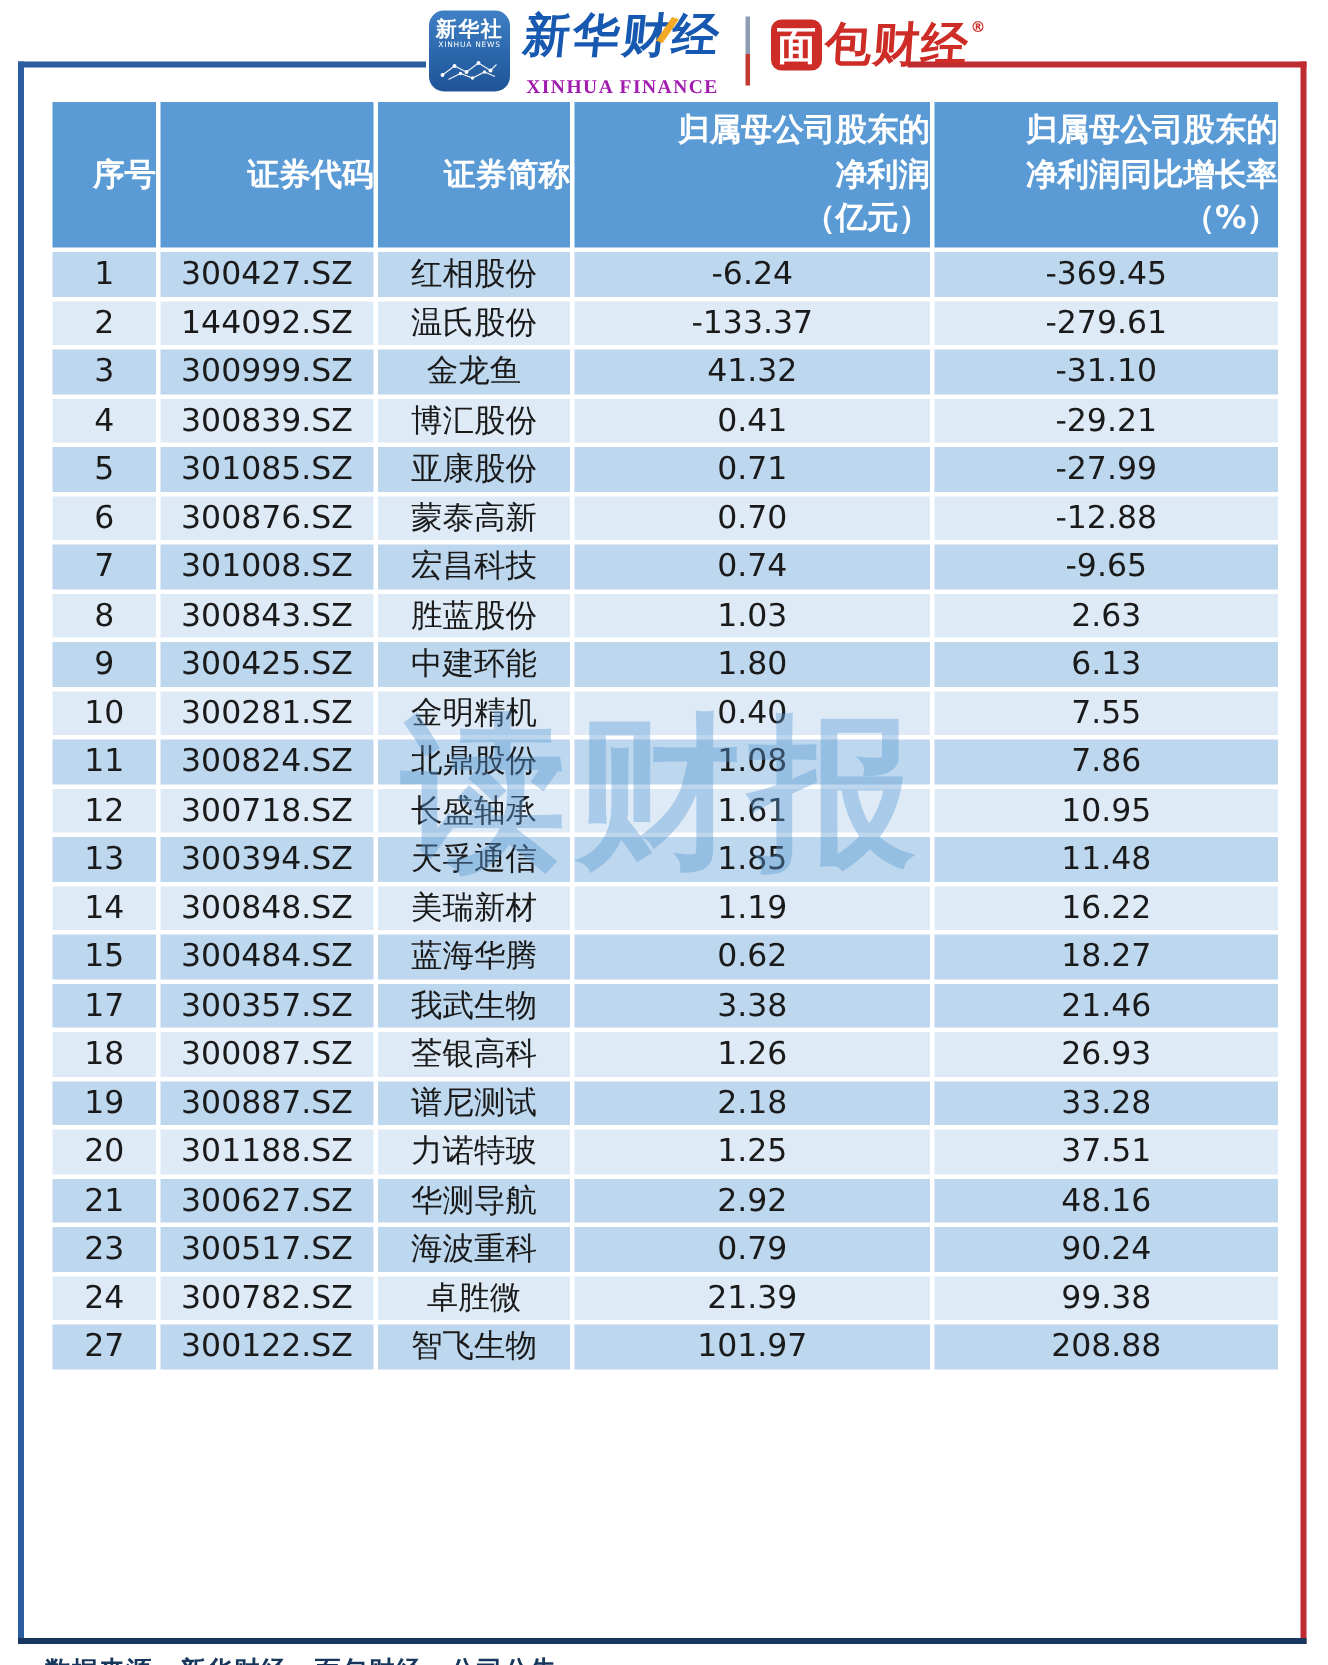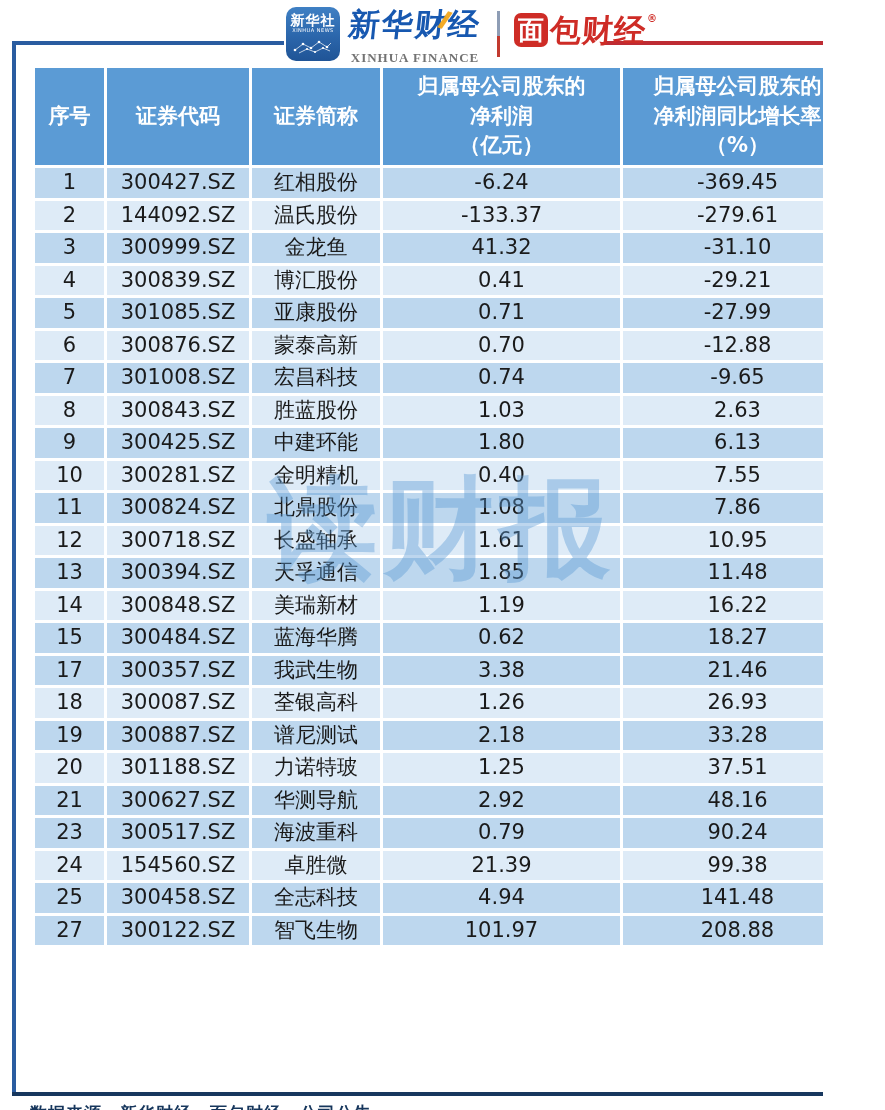--- a/index.html
+++ b/index.html
@@ -1,16 +1,16 @@
 <!DOCTYPE html>
 <html><head>
 <meta charset="utf-8">
 <style>
   html,body{margin:0;padding:0;background:#ffffff;}
-  .page{position:relative;width:823px;height:1110px;background:#ffffff;overflow:hidden;
+  .page{position:relative;width:885px;height:1110px;background:#ffffff;overflow:hidden;
         font-family:"DejaVu Sans","Liberation Sans",sans-serif;}
 
   
   .frame{position:absolute;}
   .frame-top-blue{left:12px;top:41px;width:272px;height:4px;background:#2A5CA0;}
   .frame-top-red{left:605px;top:41px;width:266px;height:4px;background:#BE2B33;}
   .frame-left{left:12px;top:41px;width:4px;height:1055px;background:#2A5CA0;}
   .frame-right{left:867px;top:41px;width:4px;height:1055px;background:#BE2B33;}
   .frame-bottom{left:12px;top:1092px;width:859px;height:4px;background:#17375E;}
 
@@ -21,36 +21,36 @@
            color:#fff;display:flex;flex-direction:column;align-items:center;justify-content:flex-start;
            padding-top:6px;box-sizing:border-box;}
   .xh-icon .cn{font-size:14px;font-weight:bold;letter-spacing:1px;line-height:14px;}
   .xh-icon .en{font-size:5px;letter-spacing:.5px;line-height:7px;}
   .xh-icon svg{margin-top:2px;}
   .xhf{margin-left:9px;display:flex;flex-direction:column;align-items:center;}
   .xhf .cn{font-size:31px;font-weight:bold;color:#1758B0;transform:skewX(-6deg);
            letter-spacing:2px;line-height:34px;position:relative;}
   .xhf .bolt{position:absolute;right:34px;top:4px;width:5px;height:18px;background:#F2A71B;
              transform:rotate(18deg) skewX(-12deg);opacity:.95;}
-  .xhf .en{font-size:13px;font-weight:bold;color:#737373;letter-spacing:1px;
+  .xhf .en{font-size:13px;font-weight:bold;color:#a21caf;letter-spacing:1px;
            font-family:"Liberation Serif","DejaVu Serif",serif;margin-top:9px;}
   .brand-divider{width:3px;height:46px;margin:4px 14px 0 16px;
            background:linear-gradient(180deg,#8E9DB5 0%,#8E9DB5 55%,#C23A2F 55%,#C23A2F 100%);}
   .mb{display:flex;align-items:flex-start;margin-top:6px;position:relative;}
   .mb-box{width:34px;height:34px;border-radius:7px;background:#CE2C26;color:#fff;
           font-size:26px;font-weight:bold;display:flex;align-items:center;justify-content:center;}
   .mb-rest{font-size:31px;font-weight:bold;color:#CE2C26;line-height:34px;letter-spacing:1px;
            transform:skewX(-4deg);margin-left:2px;}
   .mb-reg{font-size:10px;color:#CE2C26;font-weight:bold;margin-left:1px;line-height:12px;}
 
   
   table.data{position:absolute;left:32px;top:65px;width:820px;border-collapse:collapse;
              table-layout:fixed;}
   table.data th{background:#5B9BD5;color:#ffffff;font-weight:bold;font-size:21px;
-                line-height:1.4;white-space:pre-line;text-align:center;vertical-align:middle;
+                line-height:1.4;white-space:pre-line;text-align:right;vertical-align:middle;
                 height:97px;border:3px solid #ffffff;padding:0;}
   table.data td{font-size:21px;text-align:center;vertical-align:middle;color:#1a1a1a;
                 height:29.5px;border:3px solid #ffffff;padding:0;line-height:1;}
   tr.dark td{background:#BDD7EE;}
   tr.light td{background:#DEEBF7;}
 
   
   .watermark{position:absolute;left:268px;top:455px;z-index:5;pointer-events:none;
              font-size:110px;font-weight:bold;letter-spacing:6px;color:#5B9BD5;opacity:.40;}
 
@@ -270,31 +270,24 @@
         </tr>
         <tr class="dark">
           <td>23</td>
           <td>300517.SZ</td>
           <td>海波重科</td>
           <td>0.79</td>
           <td>90.24</td>
         </tr>
         <tr class="light">
           <td>24</td>
-          <td>154560.SZ</td>
+          <td>300782.SZ</td>
           <td>卓胜微</td>
           <td>21.39</td>
           <td>99.38</td>
-        </tr>
-        <tr class="dark">
-          <td>25</td>
-          <td>300458.SZ</td>
-          <td>全志科技</td>
-          <td>4.94</td>
-          <td>141.48</td>
         </tr>
         <tr class="dark">
           <td>27</td>
           <td>300122.SZ</td>
           <td>智飞生物</td>
           <td>101.97</td>
           <td>208.88</td>
         </tr>
       </tbody>
   </table>

